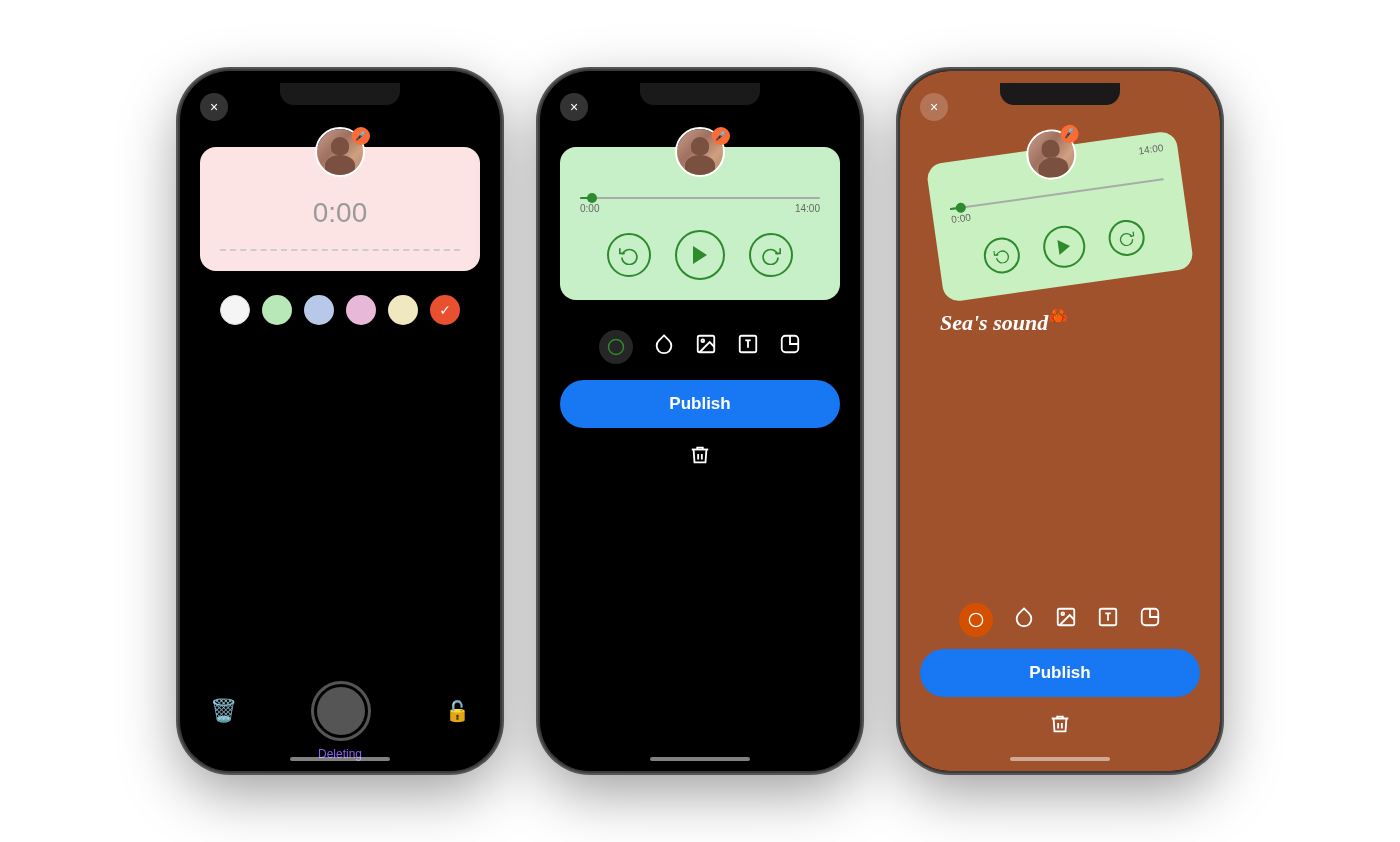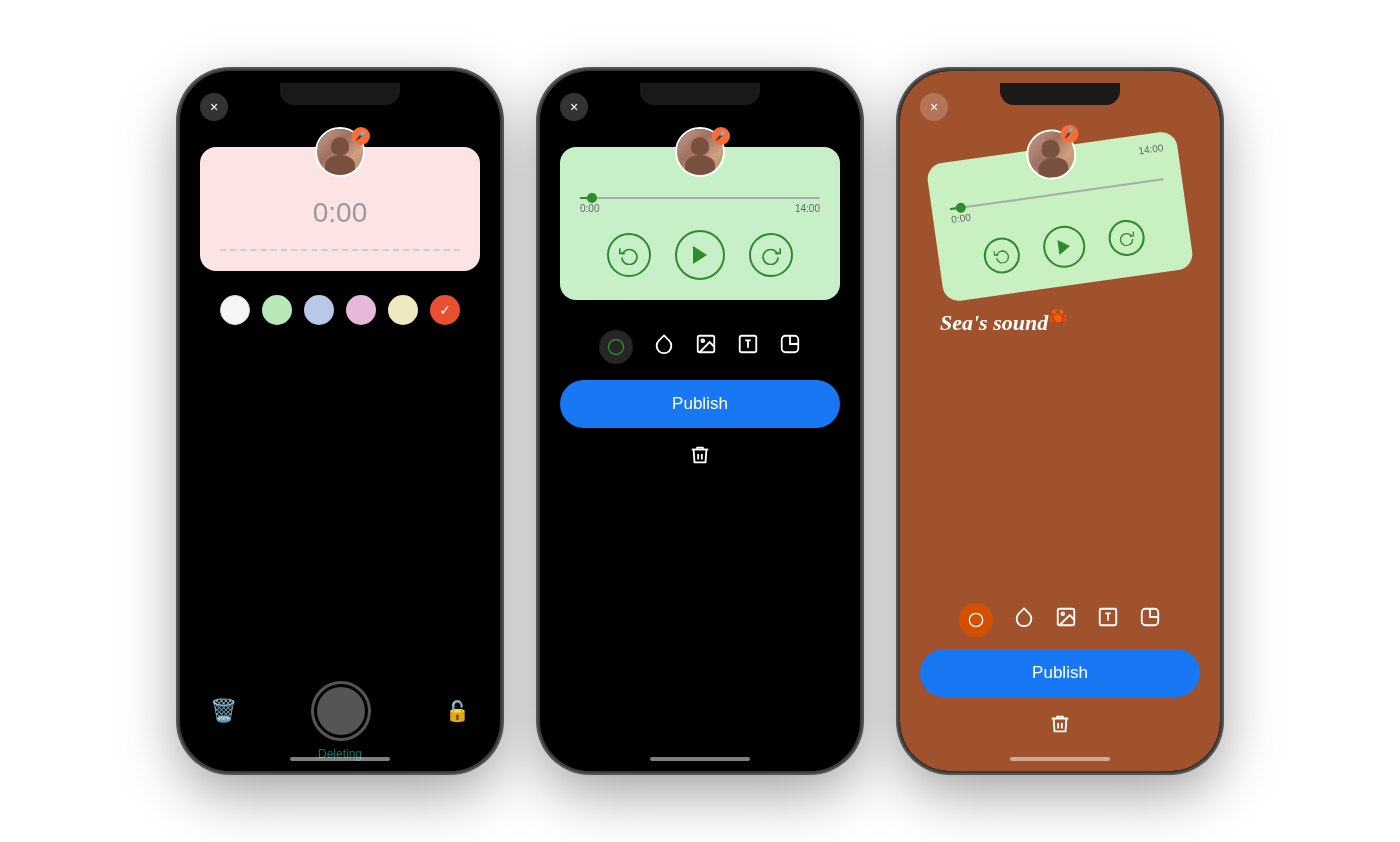--- a/index.html
+++ b/index.html
@@ -263,21 +263,21 @@
     .lock-icon {
       color: #888;
       font-size: 20px;
     }
 
     .deleting-label {
       position: absolute;
       bottom: 10px;
       left: 50%;
       transform: translateX(-50%);
-      color: #0f766e;
+      color: #8b5cf6;
       font-size: 12px;
     }
 
     .phone2-content {
       flex: 1;
       display: flex;
       flex-direction: column;
       align-items: center;
       padding: 10px 20px;
     }
@@ -391,21 +391,21 @@
     .publish-btn {
       width: 100%;
       height: 48px;
       background: #1877f2;
       border-radius: 24px;
       display: flex;
       align-items: center;
       justify-content: center;
       color: white;
       font-size: 17px;
-      font-weight: 400;
+      font-weight: 700;
       cursor: pointer;
       margin-top: 16px;
     }
 
     .trash-bottom {
       color: white;
       font-size: 22px;
       margin-top: 16px;
       cursor: pointer;
     }

